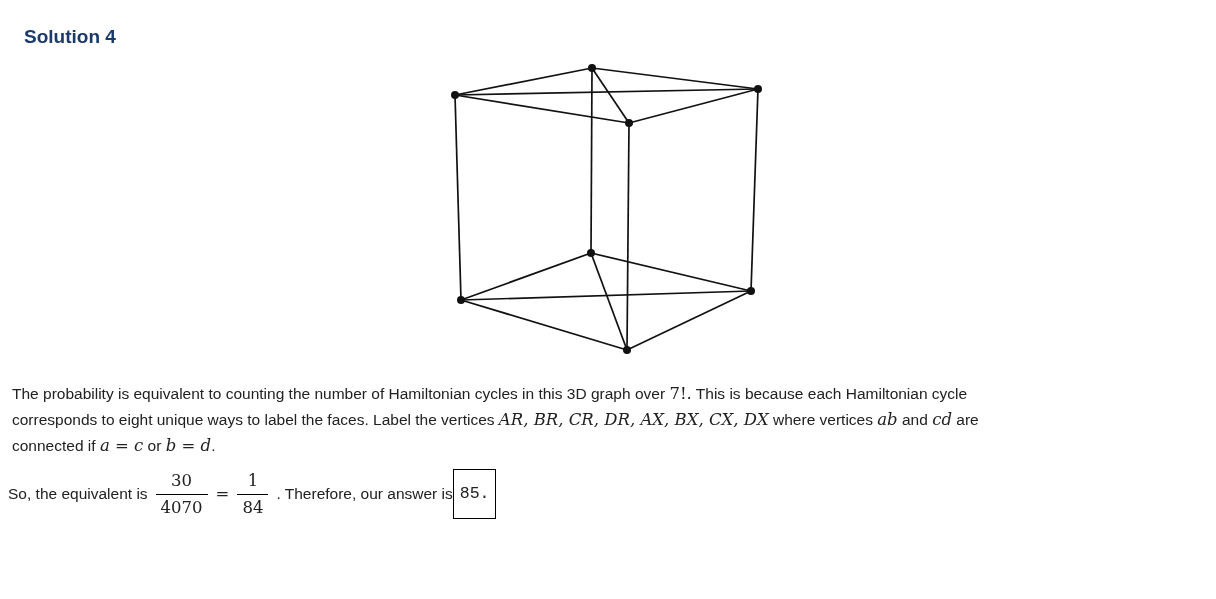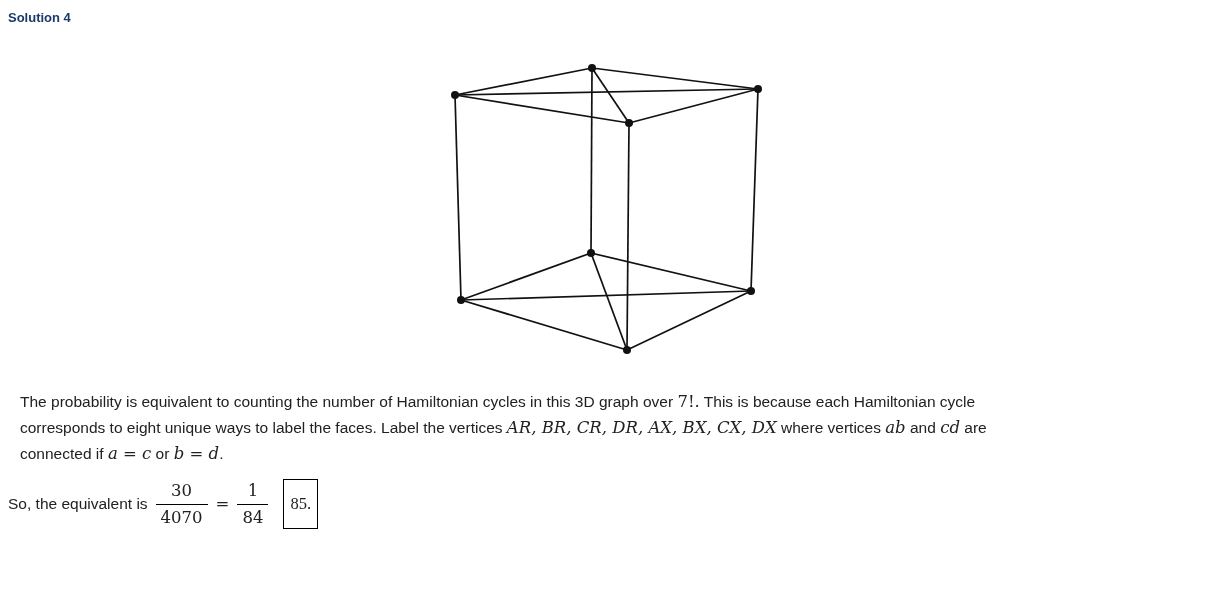--- a/index.html
+++ b/index.html
@@ -8,40 +8,40 @@
     width: 1216px;
     height: 599px;
     background: #ffffff;
     font-family: "Liberation Sans", sans-serif;
     overflow: hidden;
   }
   .page-title {
     position: absolute;
     left: 8px;
     top: 10px;
-    font-size: 13px;
+    font-size: 19px;
     font-weight: bold;
-    margin: 0;
+    margin: 16px;
   }
   .graph-wrap {
     position: absolute;
     left: 440px;
     top: 50px;
     width: 340px;
     height: 310px;
   }
   .text-block {
     position: absolute;
     left: 8px;
     top: 377px;
     width: 1202px;
     font-size: 15.5px;
     line-height: 26px;
   }
-  .text-block p { margin: 12px; }
+  .text-block p { margin: 4px; }
   p.case-line { margin-top: 12px; }
   p.case-line2 { margin-top: 11px; }
   .math {
     font-family: "DejaVu Serif", serif;
     font-size: 16.5px;
   }
   .mvar { font-style: italic; }
   .conclusion {
     margin-top: 10px;
     display: flex;
@@ -65,23 +65,22 @@
     padding: 3px 5px 1px 5px;
   }
   .eq-sign {
     font-family: "DejaVu Serif", serif;
     font-size: 16.5px;
   }
   .boxed {
     display: inline-block;
     border: 1.4px solid #000;
     padding: 14px 6px;
-    font-family: Liberation Serif, serif;
+    font-family: Liberation Mono, monospace;
     font-size: 16.5px;
-    margin-left: 7px;
     line-height: 20px;
   }
 </style>
 </head>
 <body>
 
 <div class="page" style="color: rgb(33, 33, 33);">
 
   <h2 class="page-title" style="color: rgb(27, 58, 105);">Solution 4</h2>
 
@@ -124,17 +123,18 @@
       <span>So, the equivalent is</span>
       <span class="frac">
           <span class="num">30</span>
           <span class="den">4070</span>
         </span>
       <span class="eq-sign">=</span>
       <span class="frac">
           <span class="num">1</span>
           <span class="den">84</span>
         </span>
+      <span>. Therefore, our answer is</span>
       <span class="boxed">85.</span>
     </div>
 
   </div>
 </div>
 
 </body></html>

